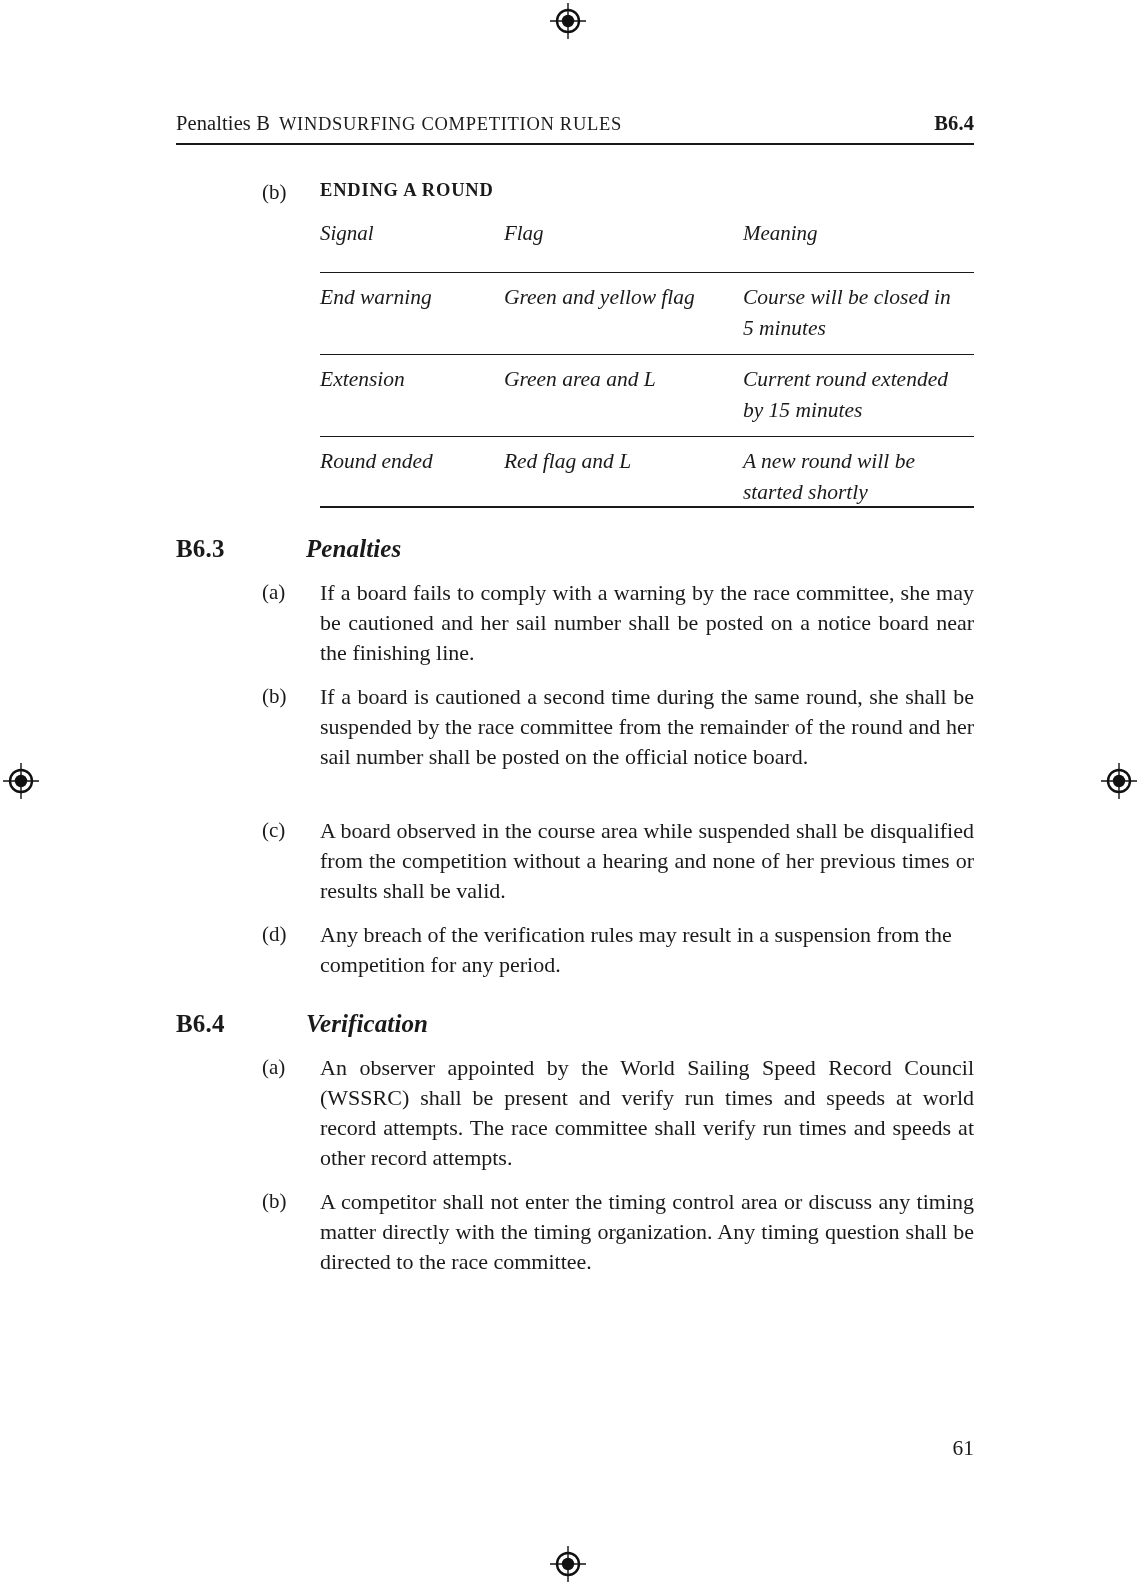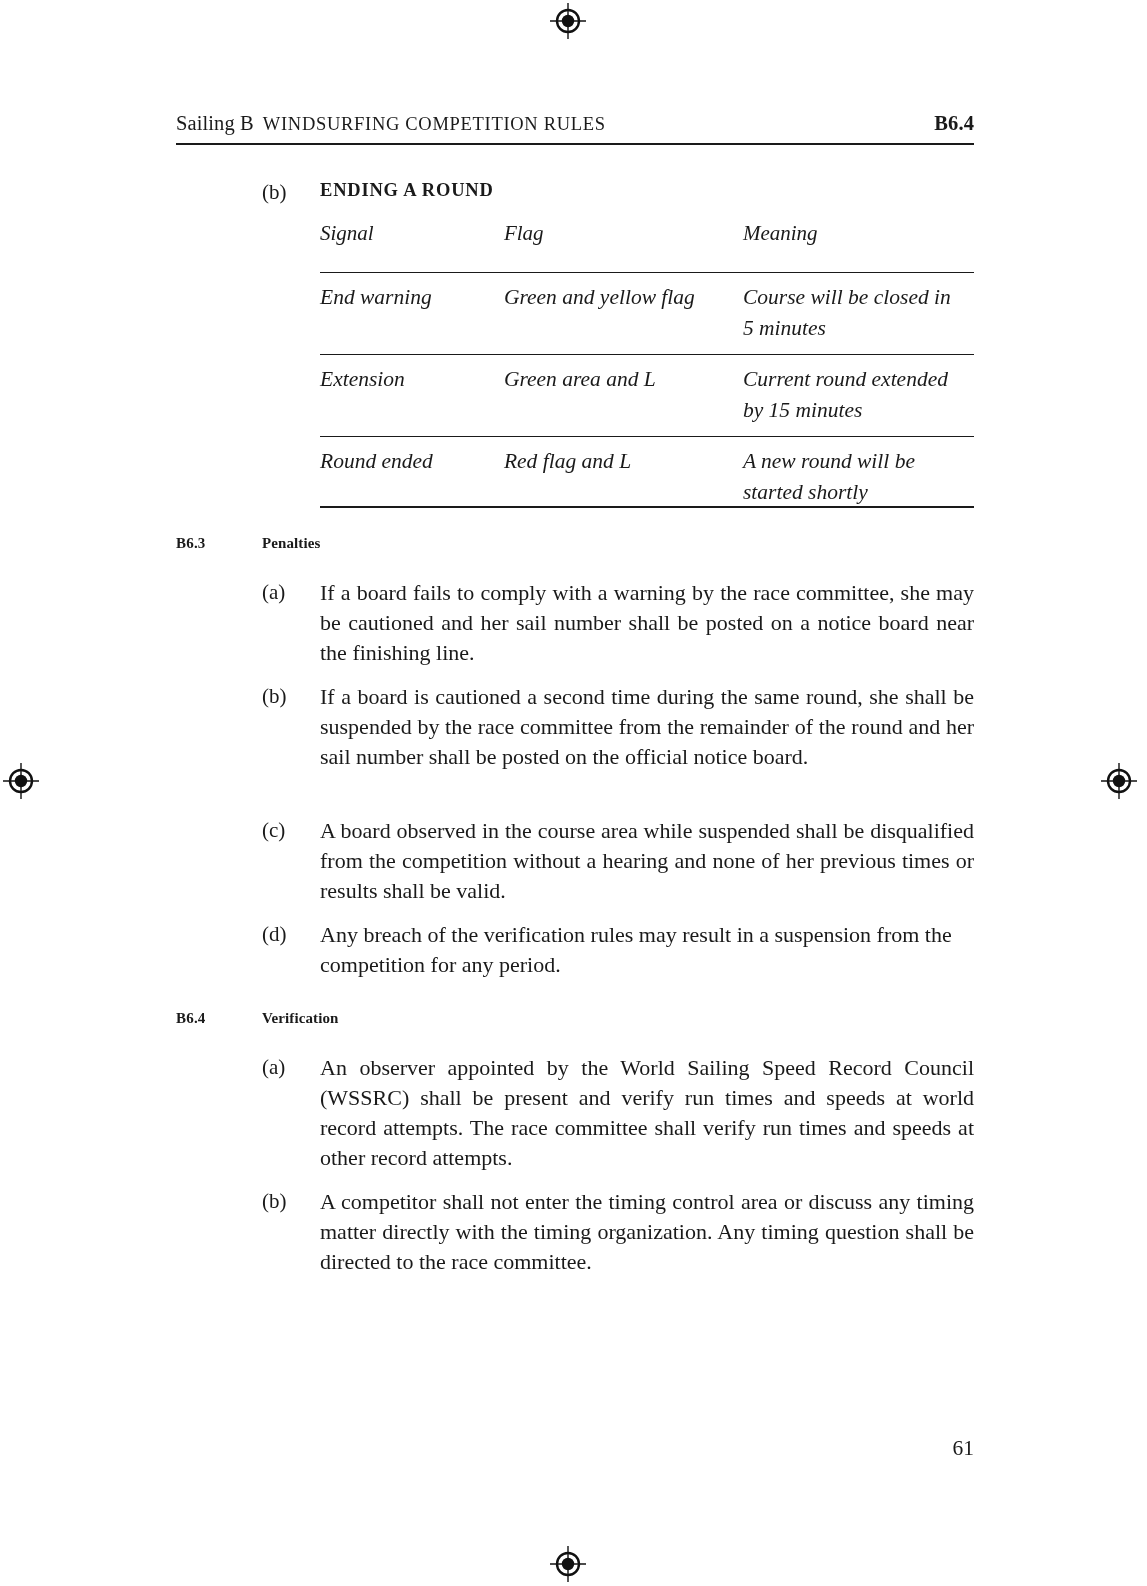--- a/index.html
+++ b/index.html
@@ -126,27 +126,28 @@
     height: 1.6px;
     background: #1a1a1a;
   }
 
   
   .rule-block { position: absolute; left: 176px; width: 798px; }
   .rule-heading {
     display: flex;
     align-items: baseline;
     font-weight: bold;
-    font-size: 15px;
+    font-size: 25px;
+    gap: 44px;
   }
   .rule-num {
     flex: 0 0 86px;
     letter-spacing: 0.2px;
   }
-  .rule-title { letter-spacing: 0.1px; }
+  .rule-title { letter-spacing: 0.1px; font-style: italic; }
 
   .para {
     position: absolute;
     left: 262px;
     width: 712px;
     display: flex;
   }
   .para-marker {
     flex: 0 0 58px;
     font-size: 21px;
@@ -205,21 +206,21 @@
     <svg width="38" height="38" viewBox="0 0 38 38">
       <line x1="19" y1="1" x2="19" y2="37" stroke="#111" stroke-width="1.4"></line>
       <line x1="1" y1="19" x2="37" y2="19" stroke="#111" stroke-width="1.4"></line>
       <circle cx="19" cy="19" r="11" fill="none" stroke="#111" stroke-width="2.4"></circle>
       <circle cx="19" cy="19" r="6.2" fill="#111"></circle>
     </svg>
   </div>
 
   <div class="running-head">
     <div class="rh-left">
-      <span class="rh-appendix">Sailing B</span><span class="rh-title">WINDSURFING COMPETITION RULES</span>
+      <span class="rh-appendix">Penalties B</span><span class="rh-title">WINDSURFING COMPETITION RULES</span>
     </div>
     <div class="rh-right">B6.4</div>
   </div>
   <div class="head-rule"></div>
 
   <div class="subhead-row">
     <div class="subhead-marker">(b)</div>
     <div class="subhead-caps">ENDING A ROUND</div>
   </div>
 

